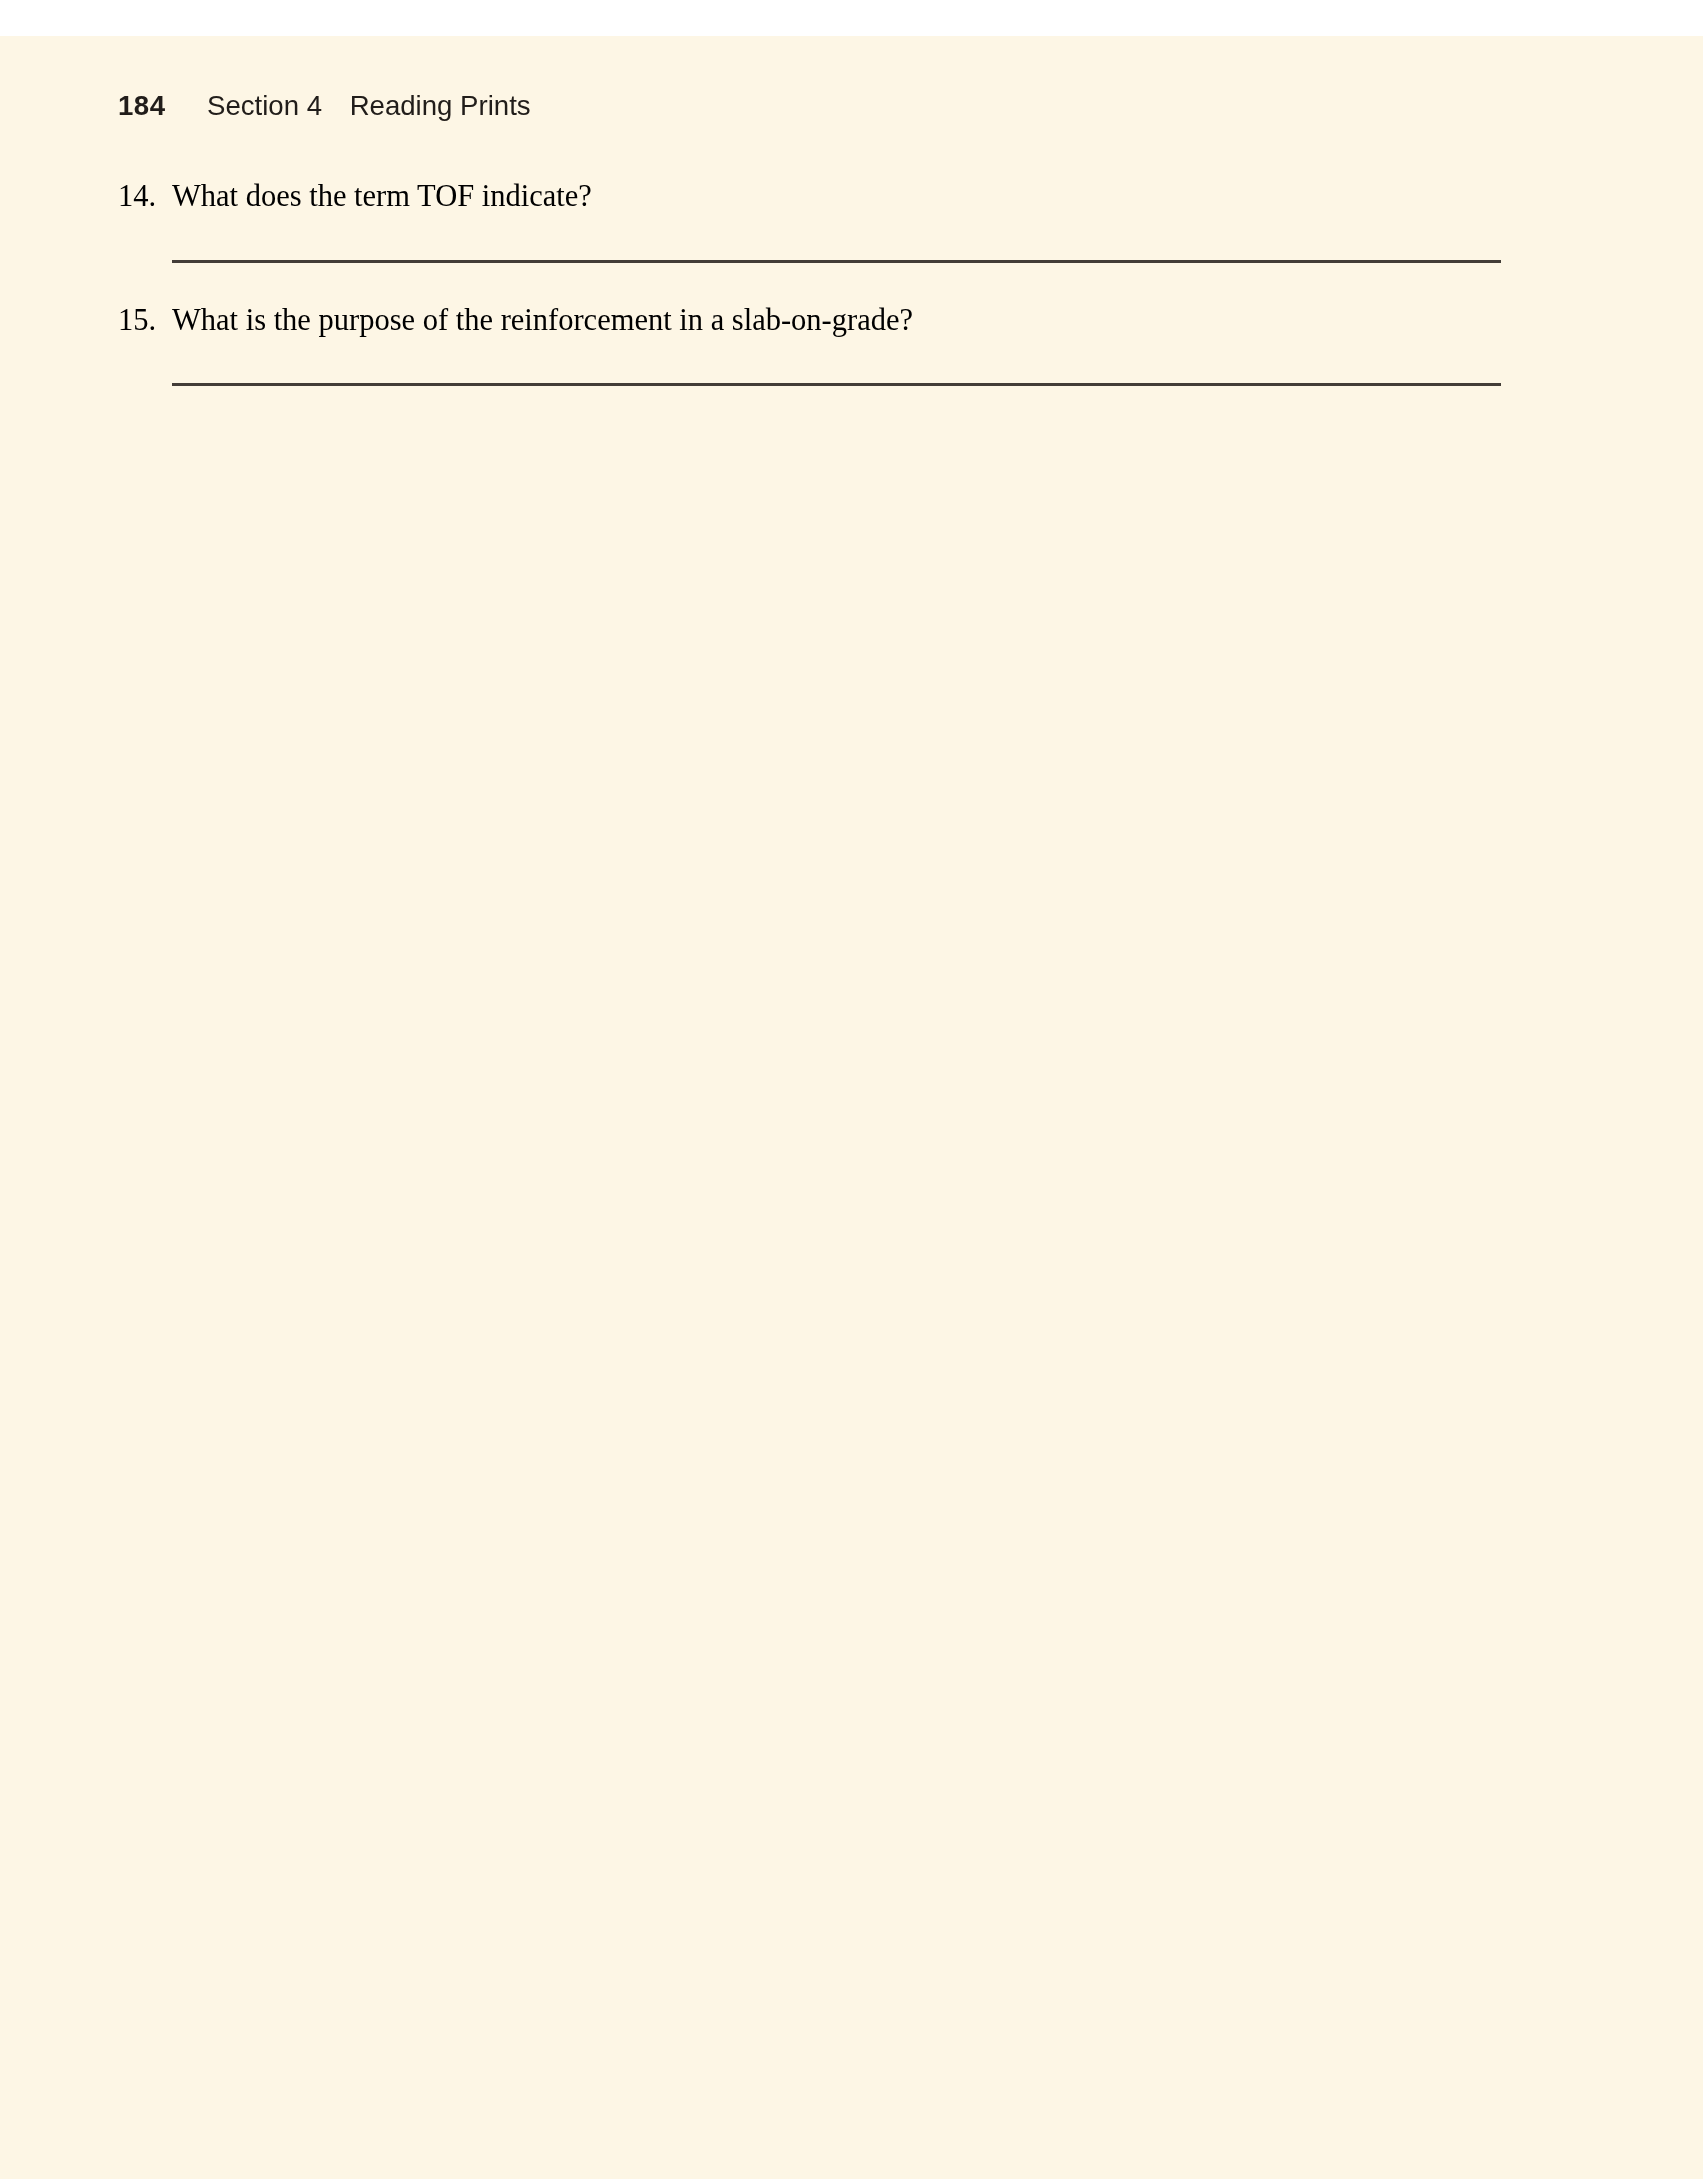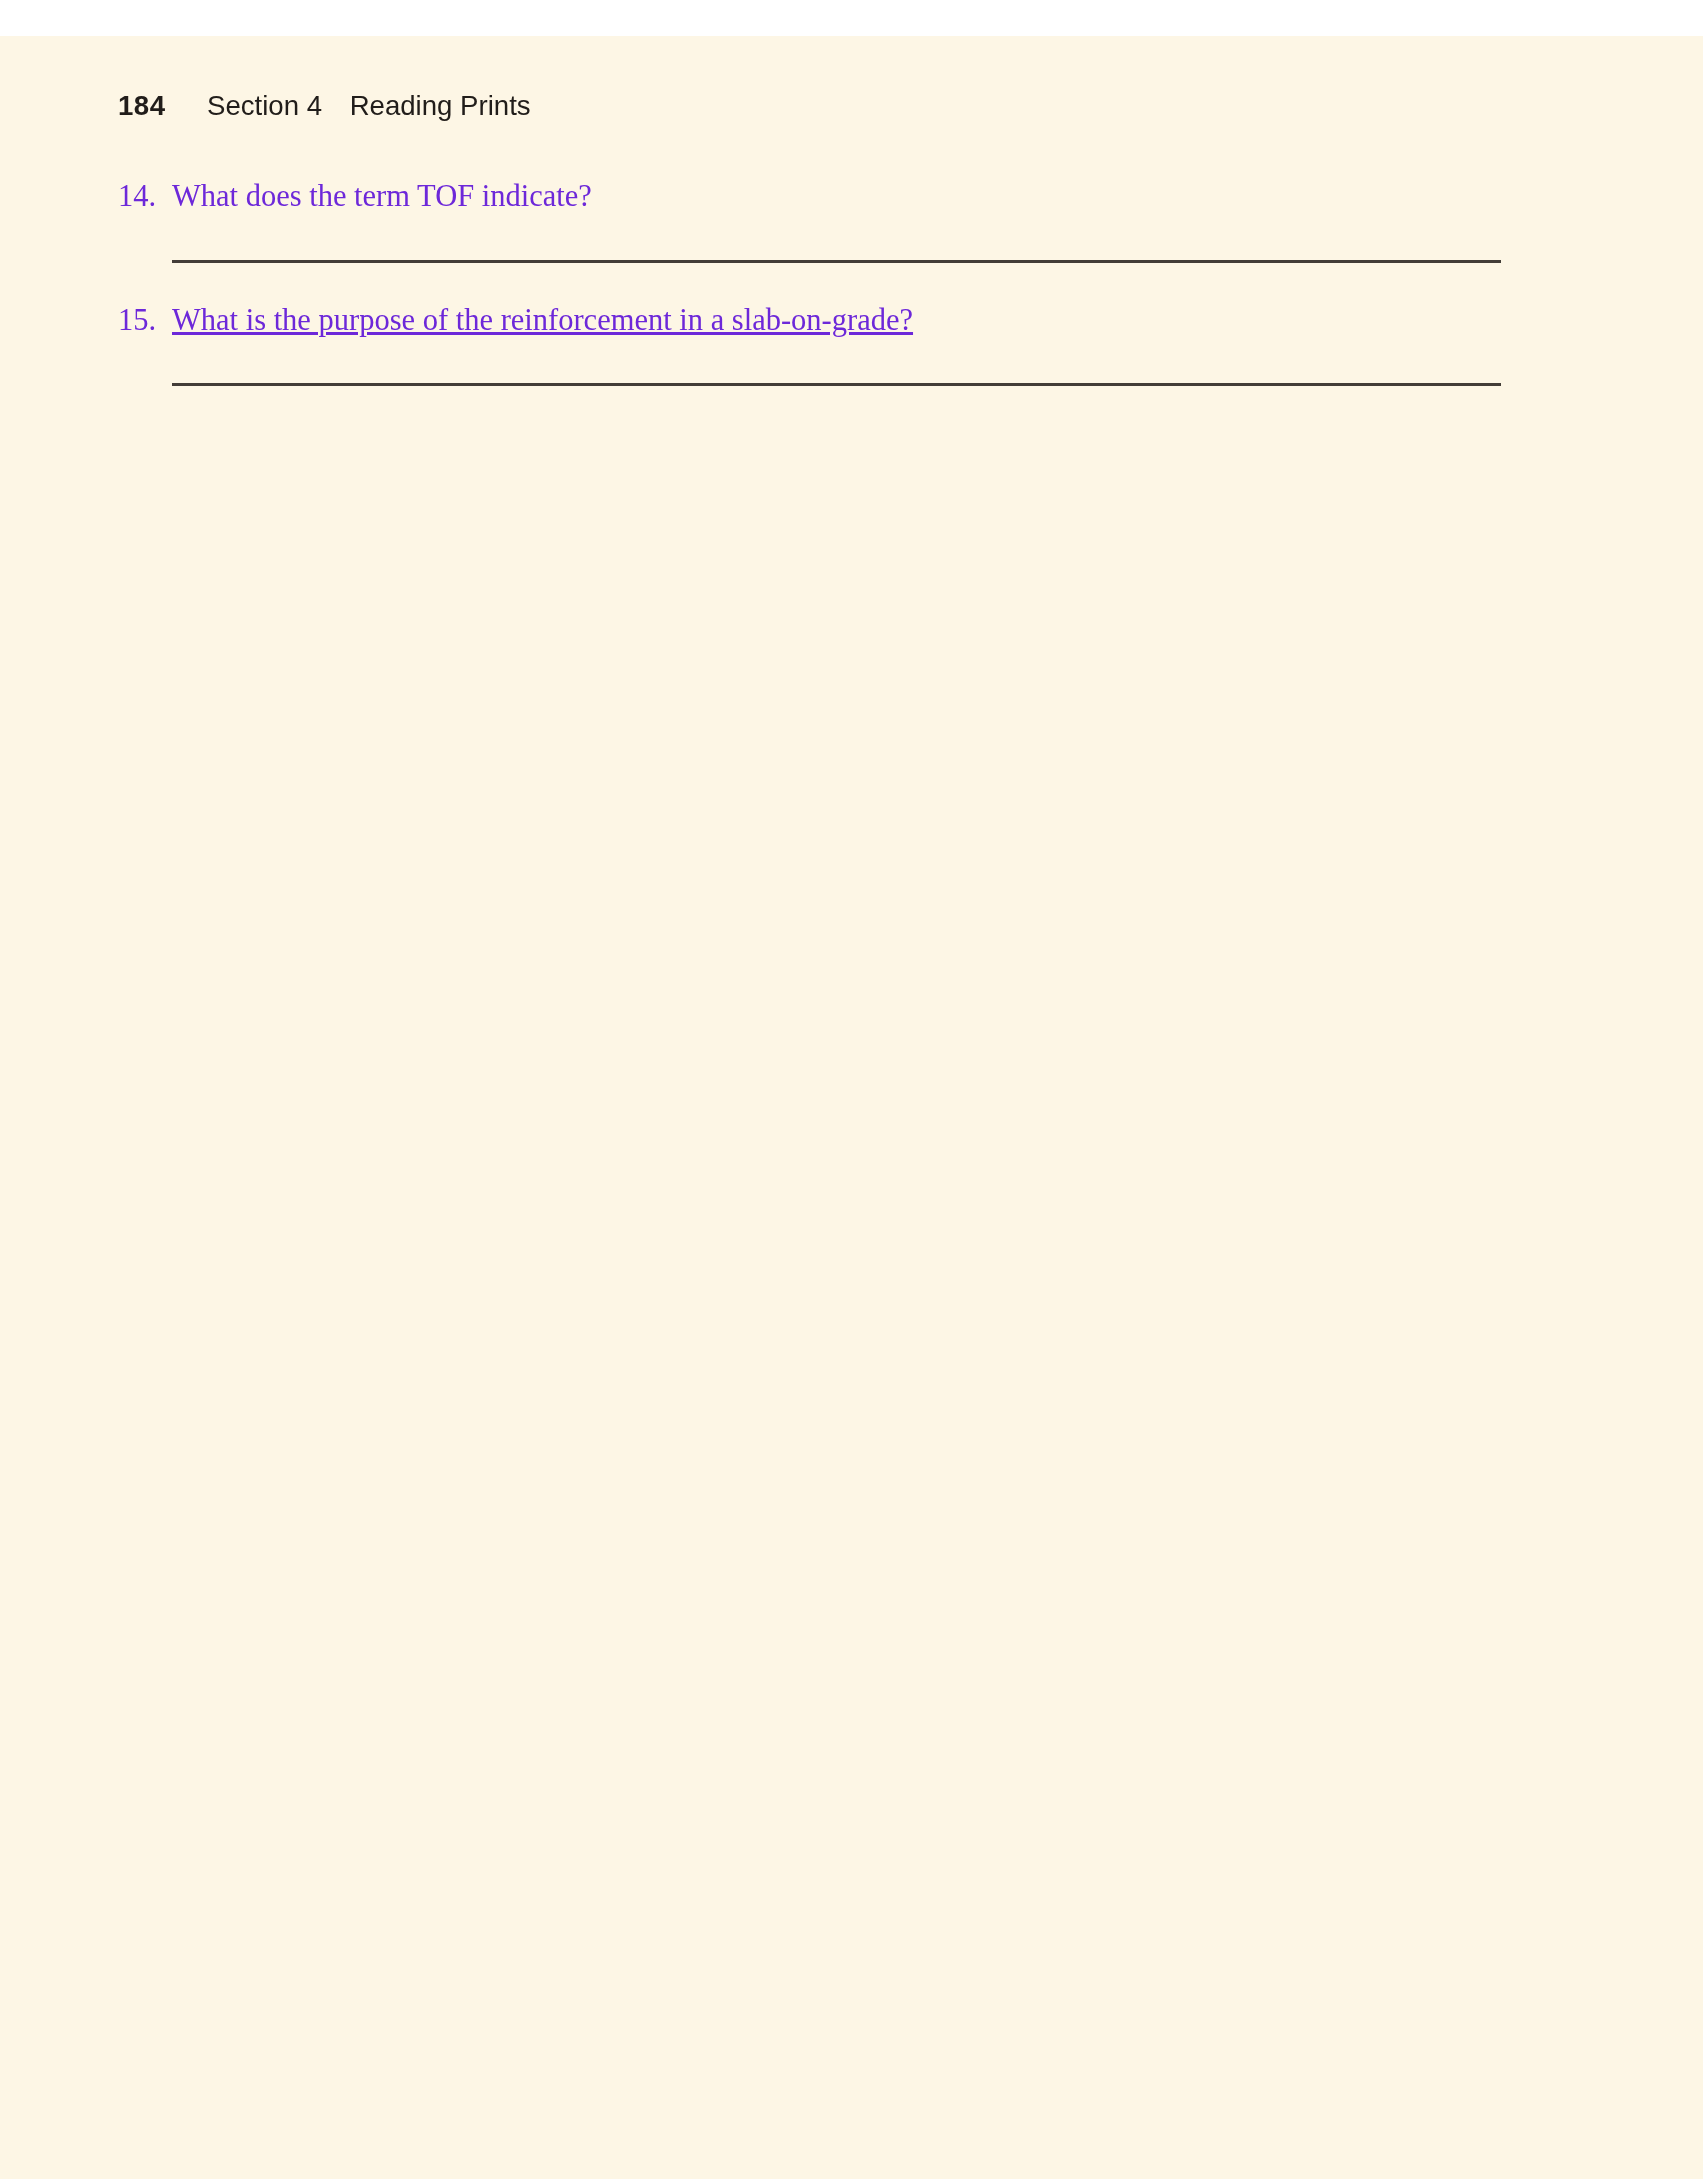--- a/index.html
+++ b/index.html
@@ -37,29 +37,29 @@
   .section-title {
     display: inline-block;
     margin-left: 27.6px;
   }
   .question {
     position: absolute;
     left: 118px;
     font-family: "Liberation Serif", serif;
     font-size: 30.5px;
     line-height: 37px;
-    color: #6d28d9;
+    color: #000000;
     white-space: nowrap;
   }
   .q-number {
     display: inline-block;
     width: 54px;
   }
   .question-14 { top: 142px; }
-  .question-15 { top: 266px; text-decoration: underline; }
+  .question-15 { top: 266px; }
   .answer-line {
     position: absolute;
     left: 172px;
     width: 1329px;
     height: 0;
     border-top: 3px solid #433d37;
   }
   .answer-line-14 { top: 224px; }
   .answer-line-15 { top: 347px; }
 </style>

